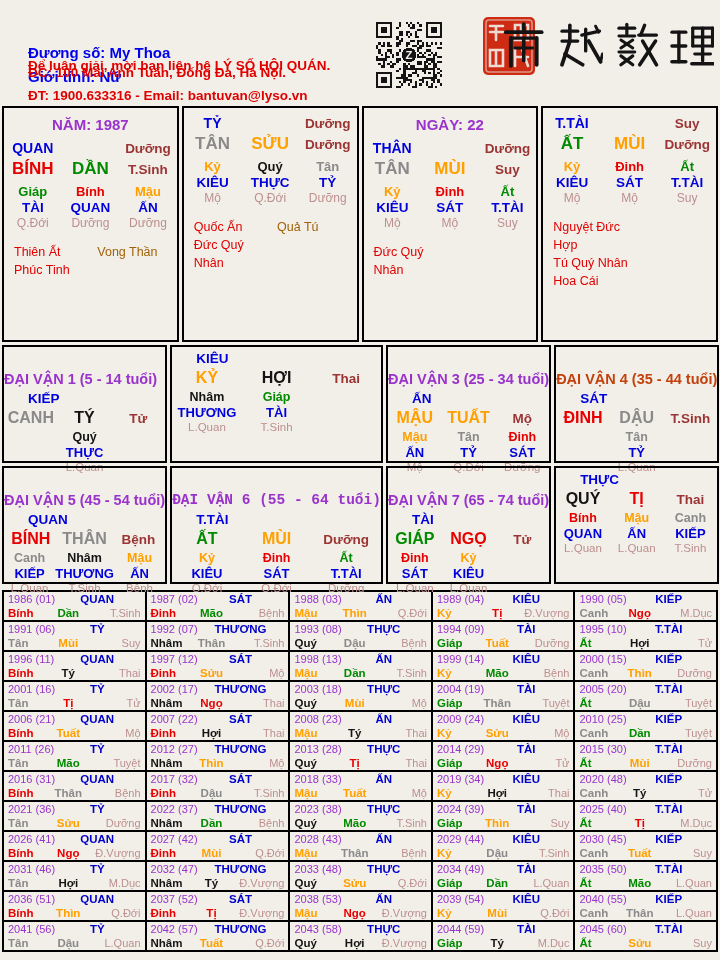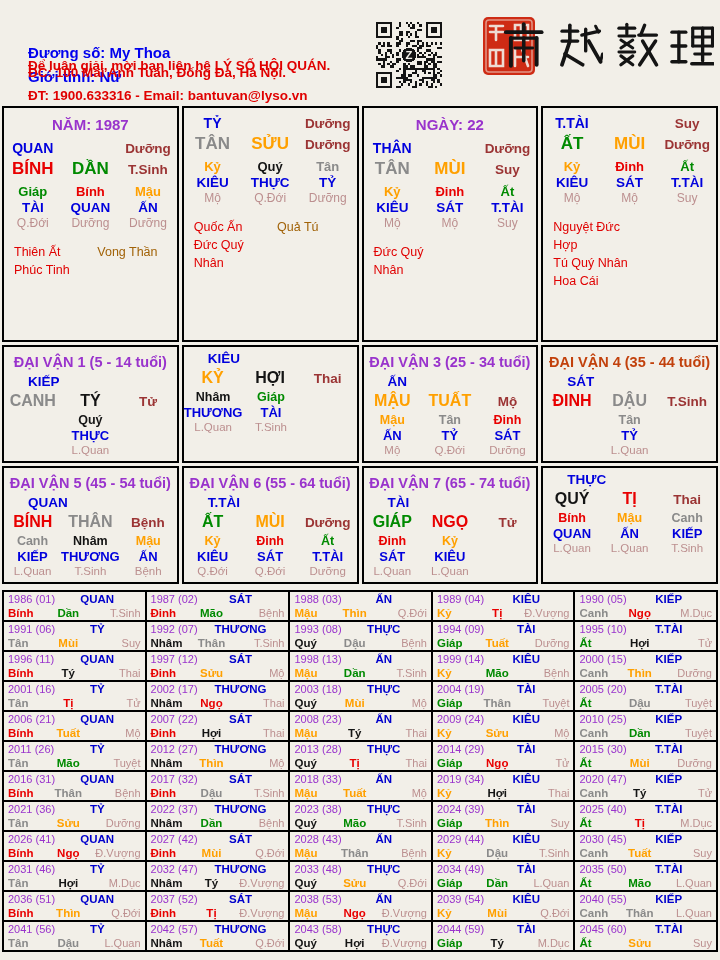--- a/index.html
+++ b/index.html
@@ -33,21 +33,21 @@
   .hstem{font-size:13px;font-weight:bold;line-height:16px;}
   .hgod{font-size:13.5px;font-weight:bold;line-height:16px;color:#0000DD;}
   .hstage{font-size:12px;line-height:15px;color:#BC8F8F;}
   .p-stars{margin-top:12px;display:flex;font-size:12.5px;}
   .stars-l{width:54%;padding-left:10px;color:#E00000;line-height:18px;box-sizing:border-box;}
   .stars-r{width:46%;color:#a16207;line-height:18px;}
 
   
   .dvgrid{display:grid;grid-template-columns:repeat(4,1fr);grid-auto-rows:118px;gap:3px;margin:3px 2px 0 2px;}
   .dv{border:2px solid #000;box-sizing:border-box;}
-  .dv-title{text-align:center;color:#9933CC;font-weight:bold;font-size:14.5px;padding-top:7px;white-space:nowrap;}
+  .dv-title{color:#9933CC;font-weight:bold;font-size:14.5px;padding-top:24px;white-space:nowrap;}
   .dv-god{padding-left:24px;color:#0000DD;font-weight:bold;font-size:13.5px;margin-top:4px;}
   .dv-row{margin-top:3px;font-weight:bold;}
   .dv-row .big{font-size:16px;}
   .dv-hidden{margin-top:3px;}
   .dv-hidden .hstem{font-size:12.5px;line-height:15px;}
   .dv-hidden .hgod{font-size:13px;line-height:15px;}
   .dv-hidden .hstage{font-size:11.5px;line-height:14px;}
 
   
   .ytable{margin:6px 2px 0 2px;display:grid;grid-template-columns:repeat(5,1fr);
@@ -646,21 +646,21 @@
           <div class="hstage">T.Sinh</div>
         </div>
         <div>
           <div class="hstem" style="color: rgb(255, 160, 0);">Mậu</div>
           <div class="hgod">ẤN</div>
           <div class="hstage">Bệnh</div>
         </div>
       </div>
     </div>
     <div class="dv">
-      <div class="dv-title" style="color: rgb(153, 51, 204);">ĐẠI VẬN 6 (55 - 64 tuổi)</div>
+      <div class="dv-title" style="color: rgb(153, 51, 204); font-family: Liberation Mono, monospace;">ĐẠI VẬN 6 (55 - 64 tuổi)</div>
       <div class="dv-god">T.TÀI</div>
       <div class="g3 dv-row">
         <div class="big" style="color: rgb(0, 138, 0);">ẤT</div>
         <div class="big" style="color: rgb(255, 160, 0);">MÙI</div>
         <div class="stg">Dưỡng</div>
       </div>
       <div class="g3 dv-hidden">
         <div>
           <div class="hstem" style="color: rgb(255, 160, 0);">Kỷ</div>
           <div class="hgod">KIÊU</div>
@@ -1131,21 +1131,21 @@
         <div class="yc-pad"></div>
       </div>
       <div class="yc-bot">
         <div class="yc-stem" style="color: rgb(255, 160, 0);">Kỷ</div>
         <div class="yc-branch" style="color: rgb(20, 20, 20);">Hợi</div>
         <div class="yc-stage">Thai</div>
       </div>
     </div>
     <div class="yc">
       <div class="yc-top">
-        <div class="yc-year">2020 (47)</div>
+        <div class="yc-year">2020 (48)</div>
         <div class="yc-god">KIẾP</div>
         <div class="yc-pad"></div>
       </div>
       <div class="yc-bot">
         <div class="yc-stem" style="color: rgb(138, 138, 138);">Canh</div>
         <div class="yc-branch" style="color: rgb(20, 20, 20);">Tý</div>
         <div class="yc-stage">Tử</div>
       </div>
     </div>
     <div class="yc">

